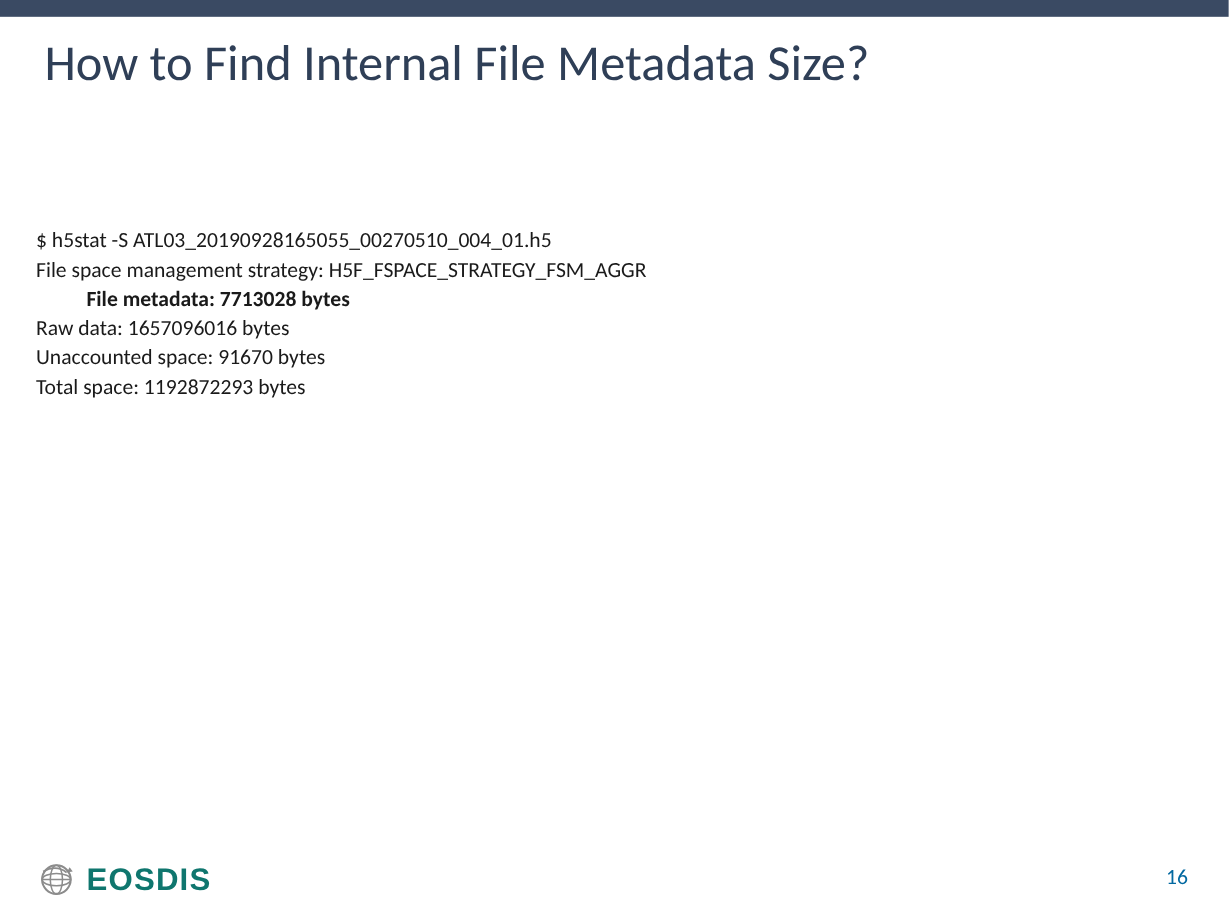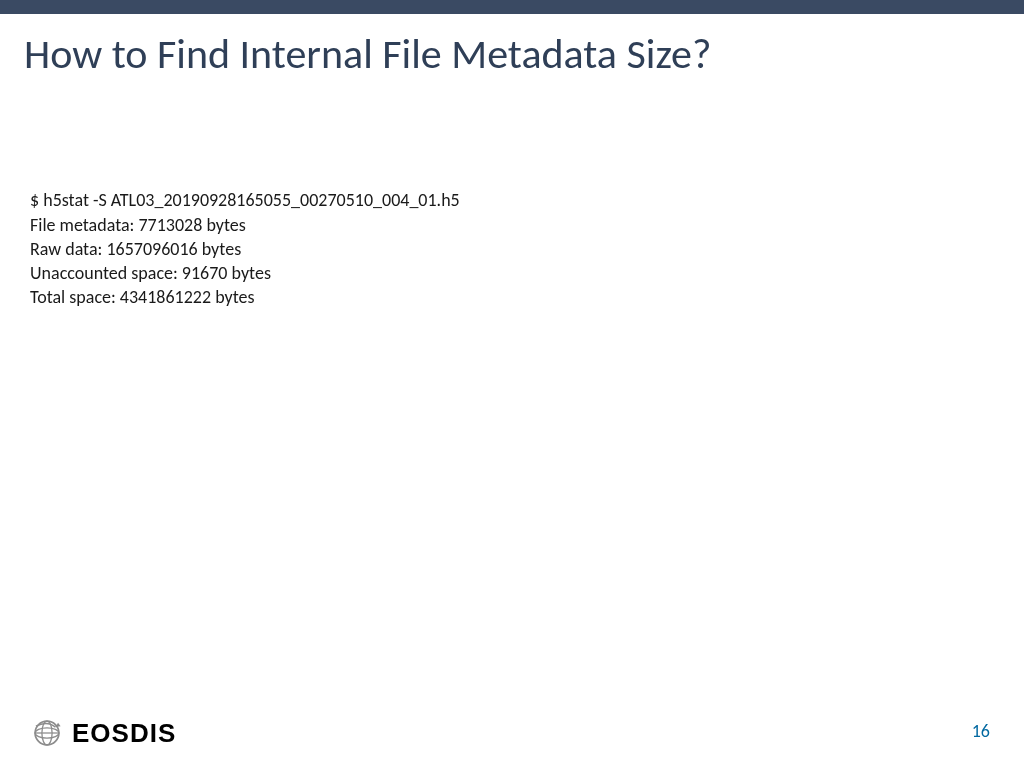--- a/index.html
+++ b/index.html
@@ -14,45 +14,45 @@
     .top-bar {
       width: 100%;
       height: 14px;
       background: #3a4a63;
     }
     .title {
       color: #2f3f57;
       font-size: 42px;
       font-weight: 400;
       line-height: 1.15;
-      margin: 16px 60px 0 24px;
+      margin: 16px 60px 0 37px;
     }
     .body-text {
       margin: 110px 30px 0 30px;
       font-size: 18px;
       line-height: 1.35;
       color: #1a1a1a;
       font-weight: 400;
     }
     .body-text .line { display: block; }
-    .body-text .bold { font-weight: 400; }
+    .body-text .bold { font-weight: 700; margin-left: 42px; }
     .footer {
       position: absolute;
       bottom: 14px;
       left: 0;
       width: 100%;
       height: 46px;
     }
     .logo {
       position: absolute;
       left: 30px;
       bottom: 4px;
       display: flex;
       align-items: center;
-      color: #000000;
+      color: #0f766e;
     }
     .logo-globe {
       width: 34px;
       height: 34px;
       margin-right: 8px;
     }
     .logo-text {
       font-size: 26px;
       font-weight: 700;
       letter-spacing: 1px;
@@ -68,24 +68,25 @@
   </style>
 </head>
 <body>
 
 <div class="top-bar"></div>
 
 <h1 class="title">How to Find Internal File Metadata Size?</h1>
 
 <div class="body-text">
   <span class="line">$ h5stat -S ATL03_20190928165055_00270510_004_01.h5</span>
+  <span class="line">File space management strategy: H5F_FSPACE_STRATEGY_FSM_AGGR</span>
   <span class="line bold">File metadata: 7713028 bytes</span>
   <span class="line">Raw data: 1657096016 bytes</span>
   <span class="line">Unaccounted space: 91670 bytes</span>
-  <span class="line">Total space: 4341861222 bytes</span>
+  <span class="line">Total space: 1192872293 bytes</span>
 </div>
 
 <div class="footer">
   <div class="logo">
     <svg class="logo-globe" viewBox="0 0 40 40">
       <circle cx="20" cy="20" r="14" fill="none" stroke="#8c8c8c" stroke-width="2"></circle>
       <ellipse cx="20" cy="20" rx="14" ry="6" fill="none" stroke="#8c8c8c" stroke-width="1.5"></ellipse>
       <ellipse cx="20" cy="20" rx="6" ry="14" fill="none" stroke="#8c8c8c" stroke-width="1.5"></ellipse>
       <line x1="6" y1="20" x2="34" y2="20" stroke="#8c8c8c" stroke-width="1.5"></line>
       <path d="M 33 8 L 30 13 L 36 12 Z" fill="#8c8c8c"></path>

